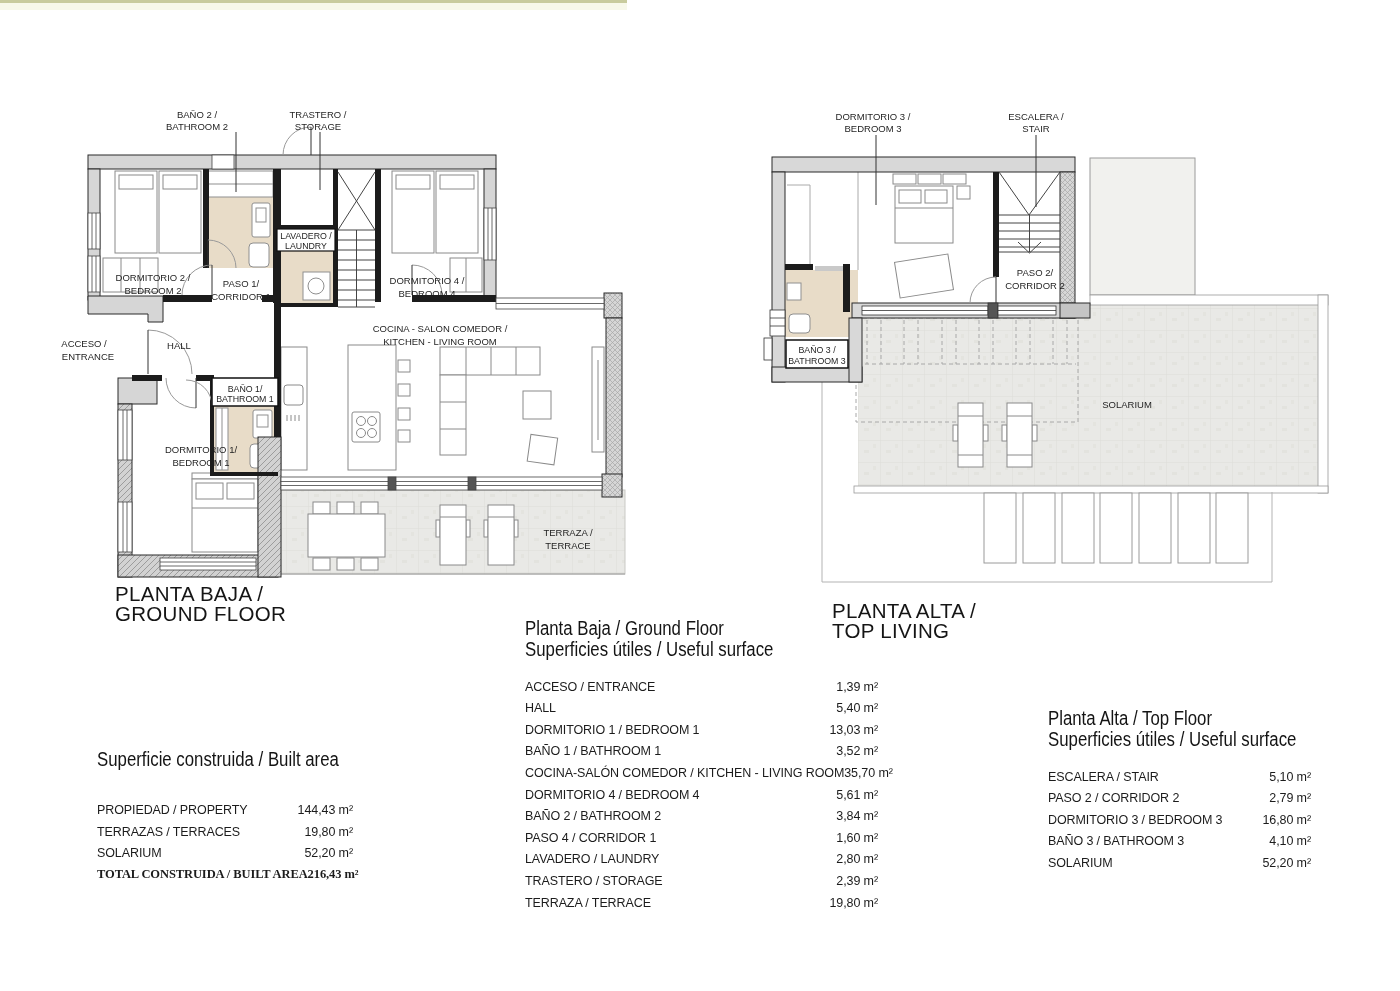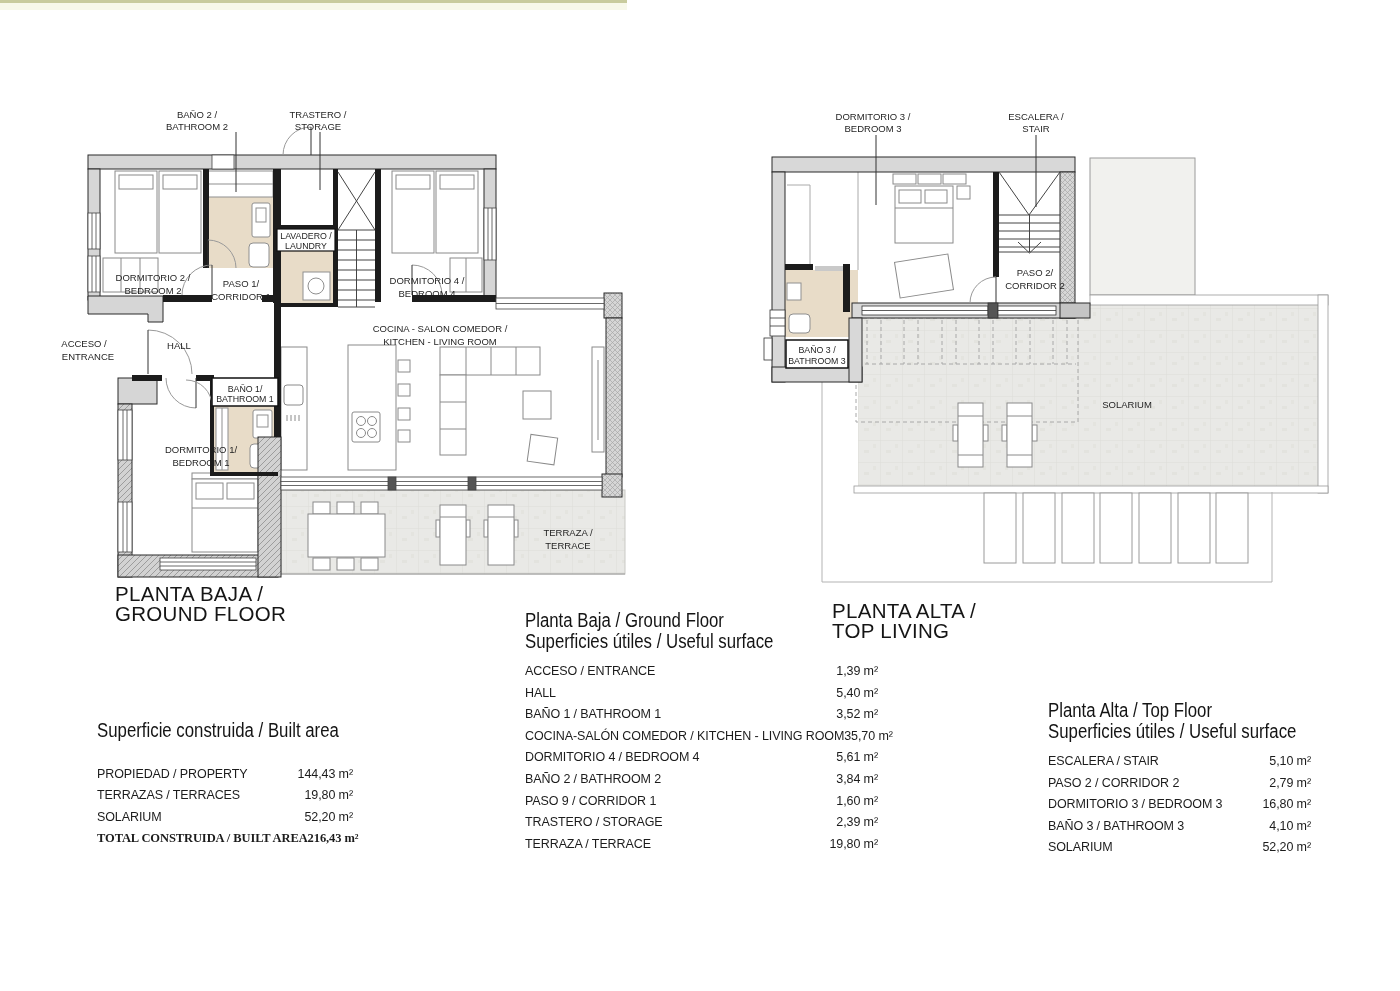--- a/index.html
+++ b/index.html
@@ -5,28 +5,28 @@
   html,body{margin:0;padding:0;background:#fff;width:1400px;height:991px;overflow:hidden;
     font-family:"Liberation Sans","DejaVu Sans",sans-serif;color:#1c1c1c;}
   .abs{position:absolute;}
   #stage{position:relative;width:1400px;height:991px;background:#ffffff;border-radius:30px;}
   .accent-olive{left:0;top:0;width:627px;height:3px;}
   .accent-cream{left:0;top:3px;width:627px;height:7px;}
   svg text{font-family:"Liberation Sans","DejaVu Sans",sans-serif;fill:#1f1f1f;}
   svg .rlbl{font-size:9.5px;}
   svg .rlbl-s{font-size:8.8px;}
   .plan-heading{font-size:20.5px;line-height:19.5px;letter-spacing:.3px;color:#151515;white-space:pre;}
-  .tbl{font-size:12.5px;}
+  .tbl{font-size:12.5px;margin-top:8px;}
   .tbl-title{font-size:20px;line-height:20.5px;transform:scaleX(.84);transform-origin:0 0;white-space:nowrap;color:#141414;}
   .tbl-title.single{margin-bottom:26px;}
   .tbl-title.duo{margin-bottom:13px;}
-  .trow{display:flex;justify-content:space-between;align-items:flex-start;height:21.6px;letter-spacing:-.1px;}
+  .trow{display:flex;justify-content:space-between;align-items:flex-end;height:21.6px;letter-spacing:-.1px;}
   .trow .lab{white-space:nowrap;}
   .trow .val{white-space:nowrap;}
-  .built{left:97px;top:720px;width:256px;}
+  .built{left:97px;top:741px;width:256px;}
   .gtable{left:525px;top:610px;width:353px;}
   .ttable{left:1048px;top:700px;width:263px;}
 </style>
 </head>
 <body>
 
 <div id="stage">
 
   <div class="abs accent-olive" style="background: rgb(200, 203, 158);"></div>
   <div class="abs accent-cream" style="background: rgb(247, 248, 234);"></div>
@@ -423,38 +423,46 @@
 
     <div class="trow">
           <span class="lab">ACCESO / ENTRANCE</span>
           <span class="val">1,39 m²</span>
         </div>
         <div class="trow">
           <span class="lab">HALL</span>
           <span class="val">5,40 m²</span>
         </div>
         <div class="trow">
+          <span class="lab">DORMITORIO 1 / BEDROOM 1</span>
+          <span class="val">13,03 m²</span>
+        </div>
+        <div class="trow">
           <span class="lab">BAÑO 1 / BATHROOM 1</span>
           <span class="val">3,52 m²</span>
         </div>
         <div class="trow">
           <span class="lab">COCINA-SALÓN COMEDOR / KITCHEN - LIVING ROOM</span>
           <span class="val">35,70 m²</span>
         </div>
         <div class="trow">
           <span class="lab">DORMITORIO 4 / BEDROOM 4</span>
           <span class="val">5,61 m²</span>
         </div>
         <div class="trow">
           <span class="lab">BAÑO 2 / BATHROOM 2</span>
           <span class="val">3,84 m²</span>
         </div>
         <div class="trow">
-          <span class="lab">PASO 9 / CORRIDOR 1</span>
+          <span class="lab">PASO 4 / CORRIDOR 1</span>
           <span class="val">1,60 m²</span>
+        </div>
+        <div class="trow">
+          <span class="lab">LAVADERO / LAUNDRY</span>
+          <span class="val">2,80 m²</span>
         </div>
         <div class="trow">
           <span class="lab">TRASTERO / STORAGE</span>
           <span class="val">2,39 m²</span>
         </div>
         <div class="trow">
           <span class="lab">TERRAZA / TERRACE</span>
           <span class="val">19,80 m²</span>
         </div>
       </div>

